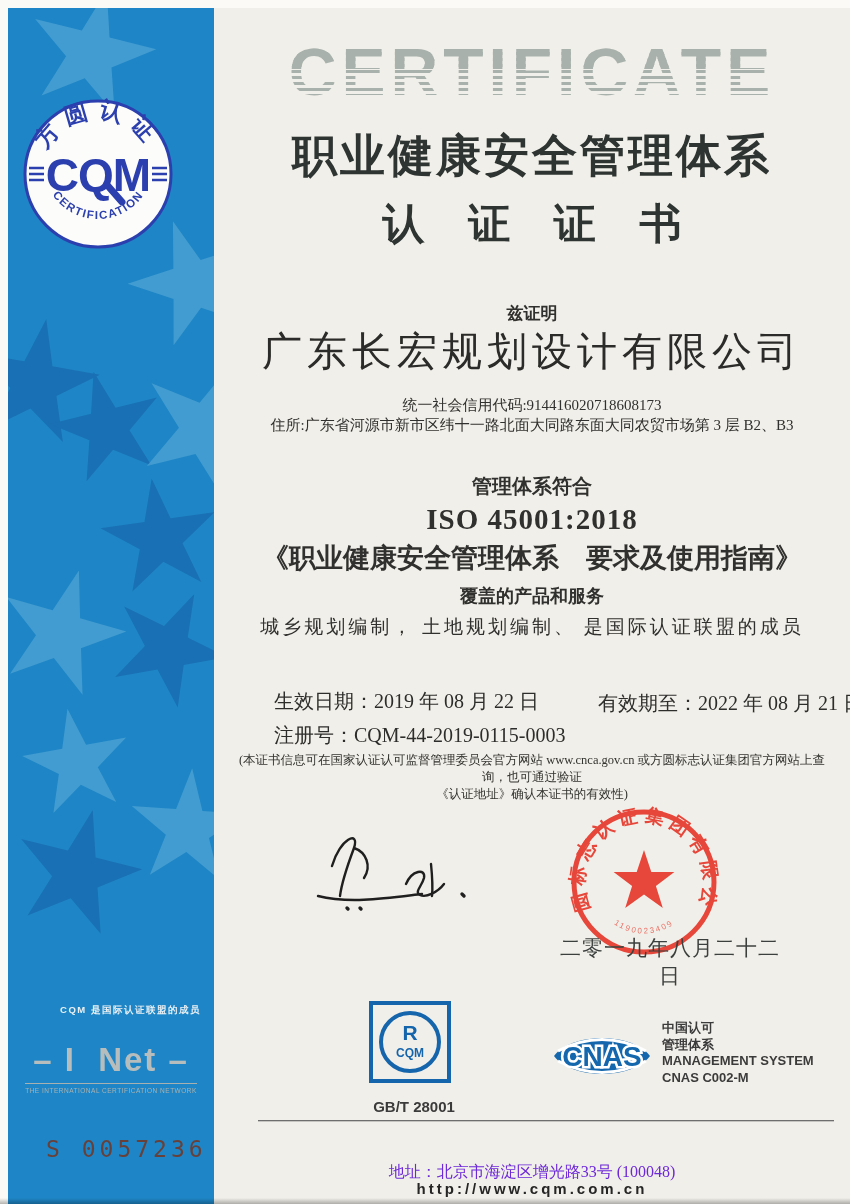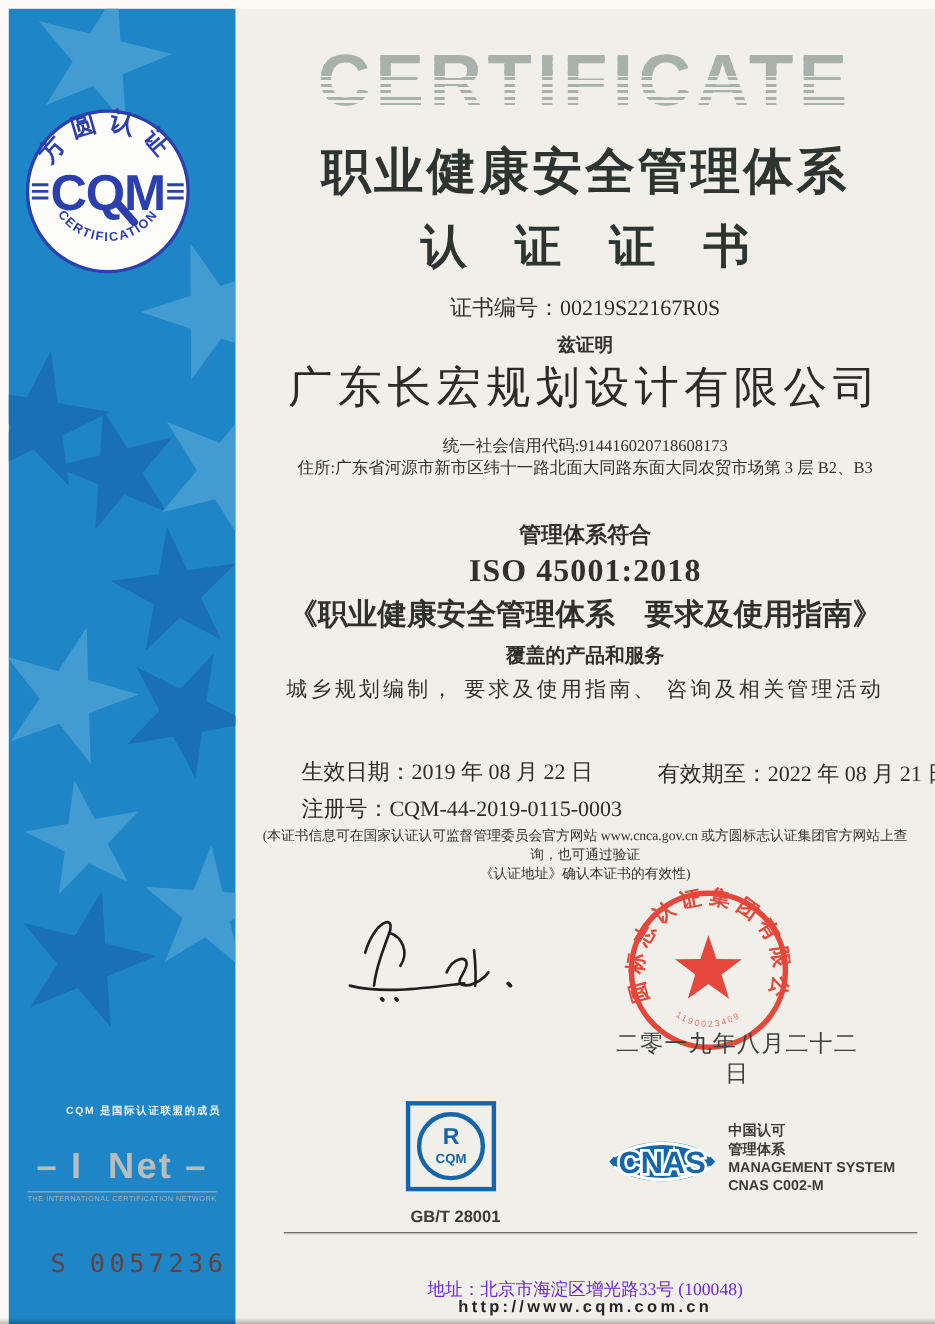--- a/index.html
+++ b/index.html
@@ -139,32 +139,31 @@
 
     <div class="serial">S 0057236</div>
   </div>
 
   <div class="content">
 
     <div class="c watermark">CERTIFICATE</div>
     <div class="c title2">认 证 证 书</div>
     <div class="c title1">职业健康安全管理体系</div>
 
-    <div class="c certno"><span>证书编号：</span><span>00219S22167R0S</span></div>
 
     <div class="c attest">兹证明</div>
     <div class="c company">广东长宏规划设计有限公司</div>
     <div class="c credit">统一社会信用代码:914416020718608173</div>
     <div class="c addr">住所:广东省河源市新市区纬十一路北面大同路东面大同农贸市场第 3 层 B2、B3</div>
 
     <div class="c conform">管理体系符合</div>
     <div class="c iso">ISO 45001:2018</div>
     <div class="c stdname">《职业健康安全管理体系　要求及使用指南》</div>
     <div class="c scopelabel">覆盖的产品和服务</div>
-    <div class="c scope">城乡规划编制， 要求及使用指南、 咨询及相关管理活动</div>
+    <div class="c scope">城乡规划编制， 土地规划编制、 是国际认证联盟的成员</div>
 
     <div class="daterow eff"><span>生效日期：</span><span>2019 年 08 月 22 日</span></div>
     <div class="daterow exp"><span>有效期至：</span><span>2022 年 08 月 21 日</span></div>
     <div class="daterow reg"><span>注册号：</span><span>CQM-44-2019-0115-0003</span></div>
 
     <div class="c note">
       <span>(本证书信息可在国家认证认可监督管理委员会官方网站 www.cnca.gov.cn 或方圆标志认证集团官方网站上查询，也可通过验证</span><br>
       <span>《认证地址》确认本证书的有效性)</span>
     </div>
 

